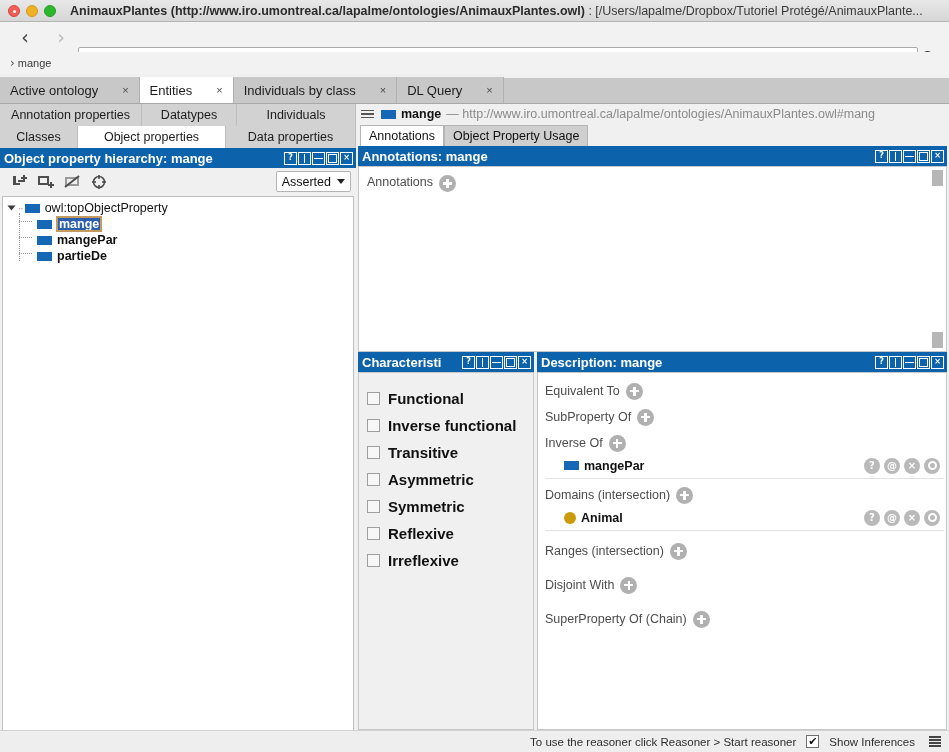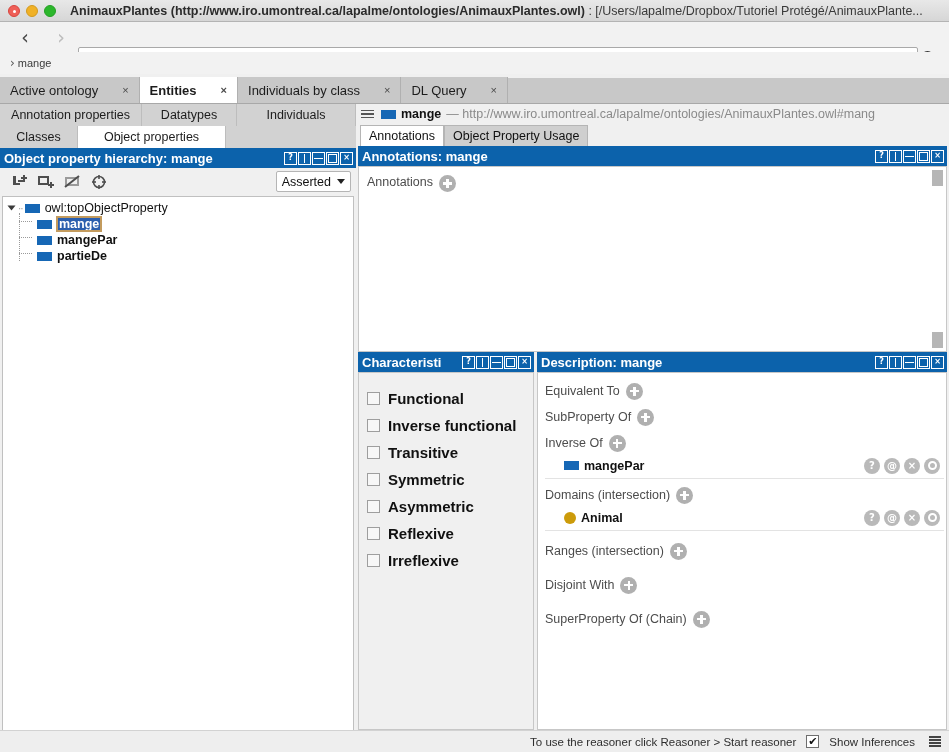--- a/index.html
+++ b/index.html
@@ -101,21 +101,21 @@
     position: absolute; left: 0; top: 78px; width: 949px; height: 26px;
     background: #c8c8c8; border-bottom: 1px solid #a8a8a8;
     display: flex; align-items: flex-end;
   }
   .tab {
     height: 26px; display: flex; align-items: center; gap: 24px;
     padding: 0 10px; font-size: 13px; color: #1c1c1c;
     background: #c8c8c8; border-right: 1px solid #b0b0b0;
     cursor: default;
   }
-  .tab.active { background: #ffffff; border-right: 1px solid #b0b0b0; font-weight: bold; }
+  .tab.active { background: #ffffff; border-right: 1px solid #b0b0b0; }
   .tab .x { font-size: 11px; color: #4a4a4a; }
 
   
   .leftpanel {
     position: absolute; left: 0; top: 104px; width: 356px; height: 626px;
     background: #f0f0f0;
   }
   .subtabrow {
     display: flex; width: 356px; height: 22px; background: #d2d2d2;
   }
@@ -383,20 +383,21 @@
 
   <div class="leftpanel">
     <div class="subtabrow r1">
       <div class="subtab s1">Annotation properties</div>
       <div class="subtab s2">Datatypes</div>
       <div class="subtab s3">Individuals</div>
     </div>
     <div class="subtabrow r2">
       <div class="subtab s1">Classes</div>
       <div class="subtab s2 active">Object properties</div>
+      <div class="subtab s3">Data properties</div>
     </div>
 
     <div class="panel-title">
       <span class="pt-text">Object property hierarchy: mange</span>
       <span class="pt-btns">
         <span class="pt-btn">?</span>
         <span class="pt-btn split"></span>
         <span class="pt-btn min"></span>
         <span class="pt-btn max"></span>
         <span class="pt-btn">×</span>
@@ -528,25 +529,25 @@
           <div class="charrow">
             <span class="cbx"></span>
             <span>Inverse functional</span>
           </div>
           <div class="charrow">
             <span class="cbx"></span>
             <span>Transitive</span>
           </div>
           <div class="charrow">
             <span class="cbx"></span>
-            <span>Symmetric</span>
+            <span>Asymmetric</span>
           </div>
           <div class="charrow">
             <span class="cbx"></span>
-            <span>Asymmetric</span>
+            <span>Symmetric</span>
           </div>
           <div class="charrow">
             <span class="cbx"></span>
             <span>Reflexive</span>
           </div>
           <div class="charrow">
             <span class="cbx"></span>
             <span>Irreflexive</span>
           </div>
         </div>

